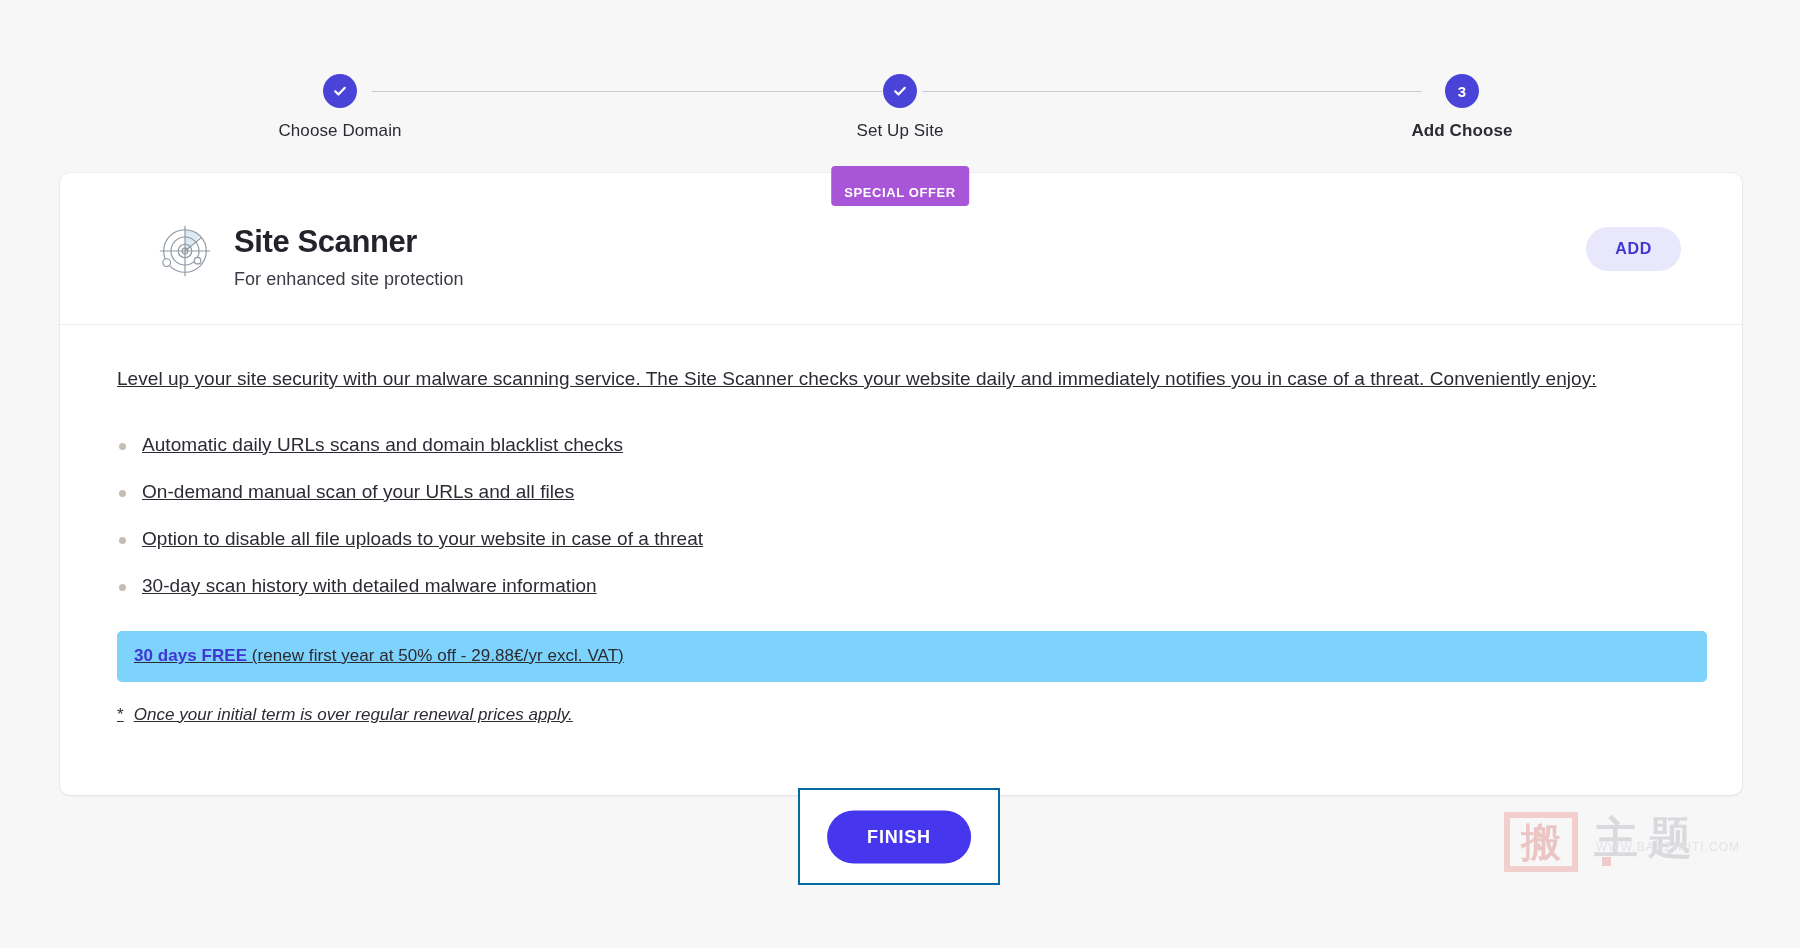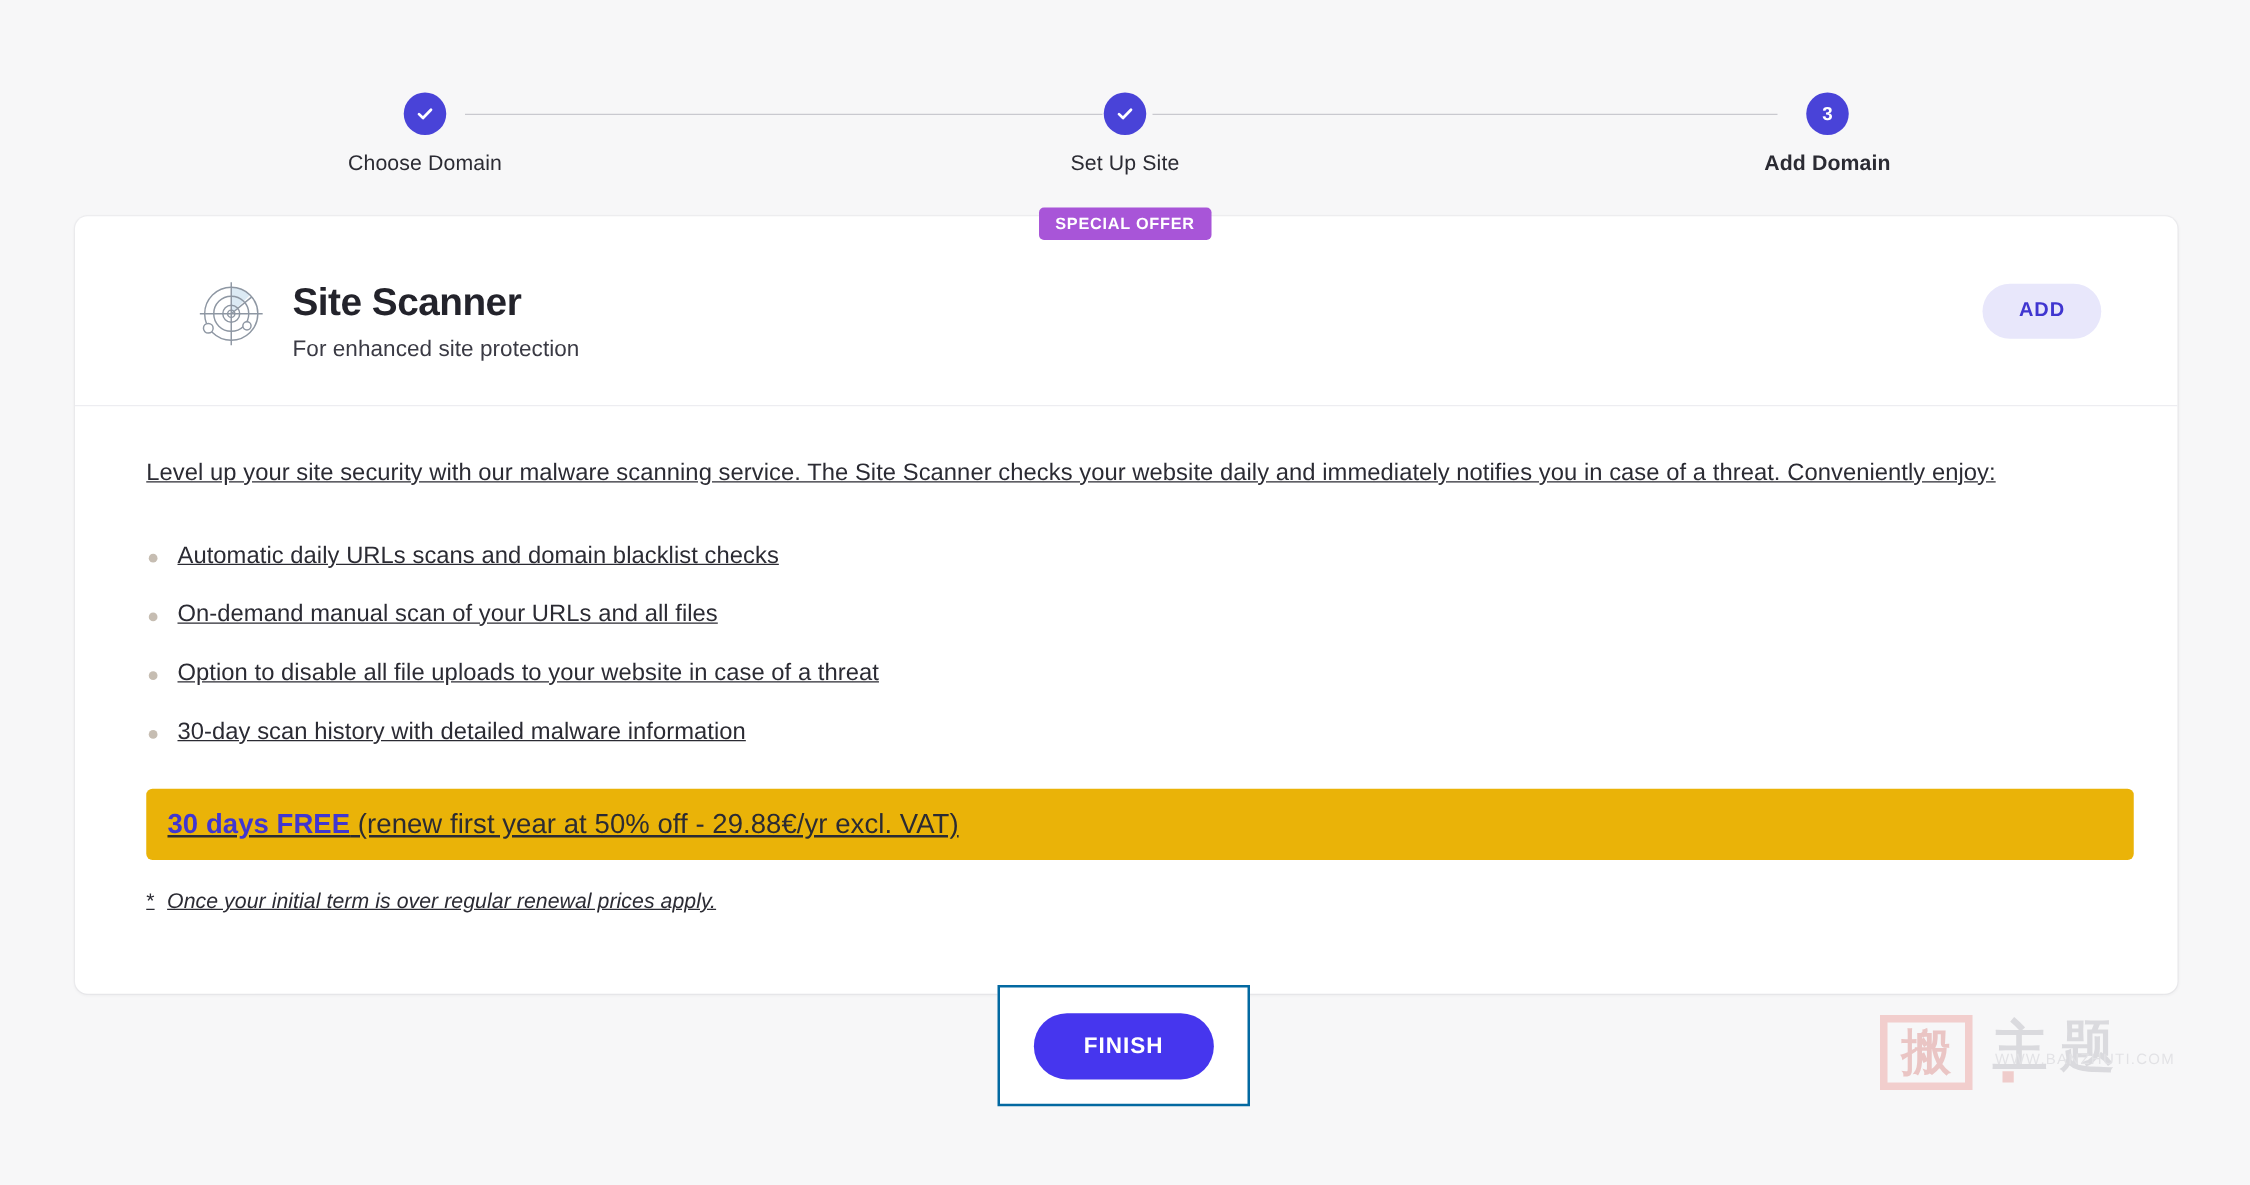--- a/index.html
+++ b/index.html
@@ -68,21 +68,21 @@
   .offer-badge {
     position: absolute;
     top: 166px;
     left: 50%;
     transform: translateX(-50%);
     background: #a855d8;
     color: #ffffff;
     font-size: 13px;
     font-weight: bold;
     letter-spacing: 0.6px;
-    padding: 5px 13px 6px;
+    padding: 19px 13px 6px;
     border-radius: 4px;
     z-index: 3;
     white-space: nowrap;
   }
 
   
   .card {
     position: absolute;
     left: 60px;
     top: 173px;
@@ -168,24 +168,24 @@
     left: 2px;
     top: 9px;
     width: 7px;
     height: 7px;
     border-radius: 50%;
     background: #c6bdb2;
   }
 
   .price-bar {
     margin-top: 34px;
-    background: #eab308;
+    background: #7dd3fc;
     border-radius: 5px;
     padding: 15px 17px 16px;
-    font-size: 22px;
+    font-size: 17px;
     color: #2b2b33;
     width: 1590px;
     letter-spacing: 0.05px;
   }
   .price-highlight { color: #4036d0; font-weight: bold; }
 
   .footnote {
     margin-top: 23px;
     font-size: 17px;
     font-style: italic;
@@ -289,21 +289,21 @@
     <div class="step-dot">
       <svg width="16" height="16" viewBox="0 0 16 16" aria-hidden="true">
         <path d="M3.2 8.3 L6.4 11.4 L12.8 4.8" fill="none" stroke="#ffffff" stroke-width="2.2" stroke-linecap="round" stroke-linejoin="round"></path>
       </svg>
     </div>
     <div class="step-label">Set Up Site</div>
   </div>
 
   <div class="step s3">
     <div class="step-dot">3</div>
-    <div class="step-label current">Add Domain</div>
+    <div class="step-label current">Add Choose</div>
   </div>
 </div>
 
 <div class="offer-badge">SPECIAL OFFER</div>
 
 <div class="card">
 
   <div class="card-header">
     <div class="product-icon">
       <svg viewBox="0 0 60 60" aria-hidden="true">

